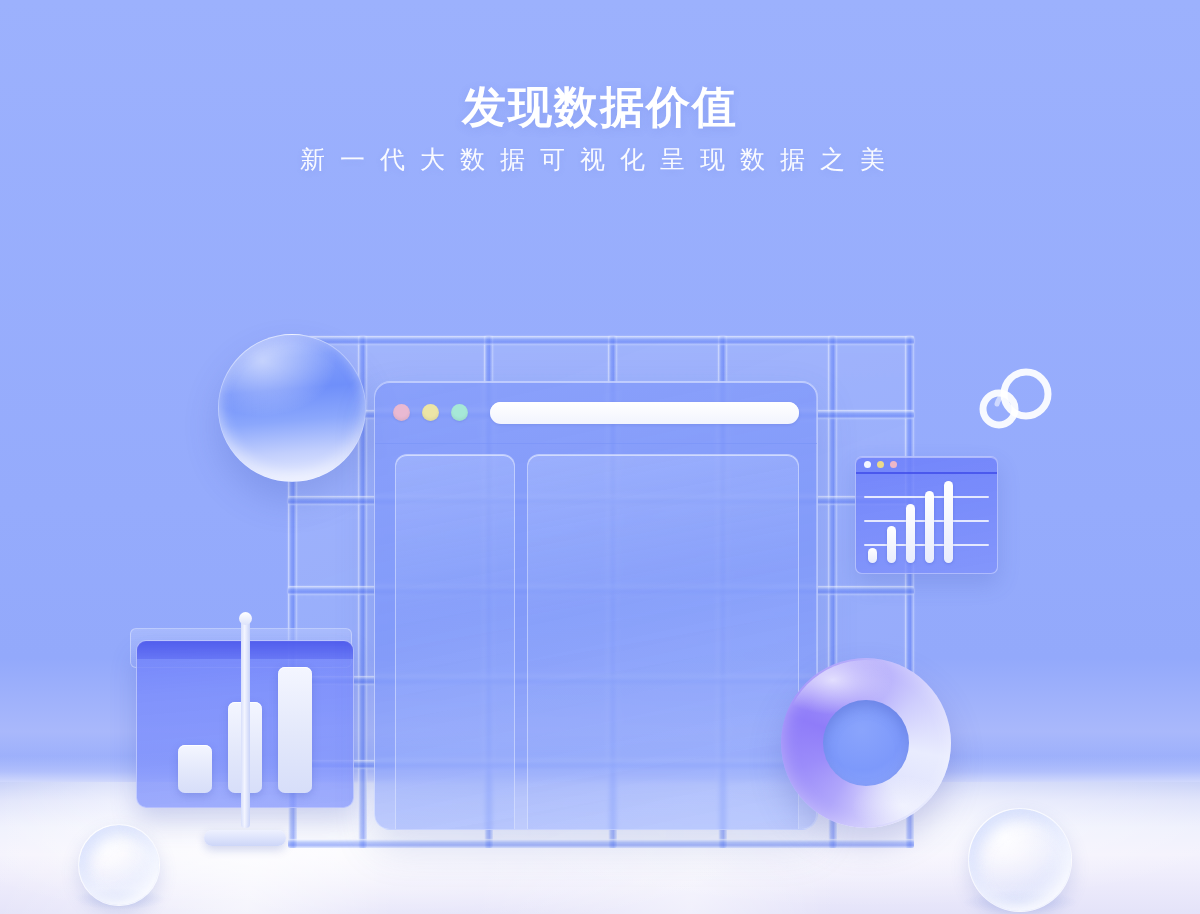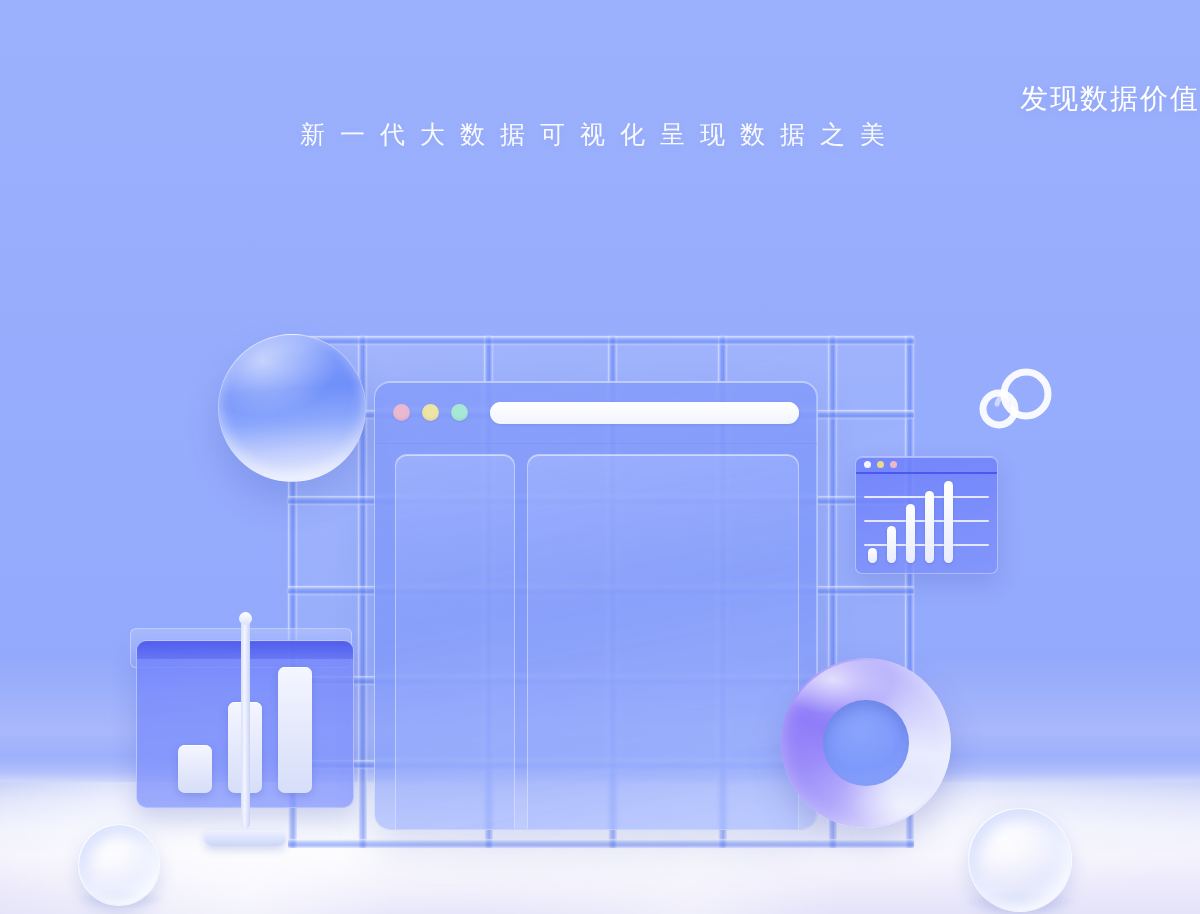--- a/index.html
+++ b/index.html
@@ -50,33 +50,32 @@
     background:linear-gradient(180deg, rgba(146,166,251,0) 0%, rgba(186,198,252,.75) 60%, rgba(212,219,252,.95) 100%);
     pointer-events:none;
   }
 
   
   .headline-wrap {
     position:absolute; left:0; right:0; top:84px;
     text-align:center; z-index:60; user-select:none;
   }
   .eyebrow {
-    font-size:28px; line-height:1.05; color:#ffffff;
-    font-weight:400; letter-spacing:2px;
+    font-size:44px; line-height:1.05; color:#ffffff;
+    font-weight:700; letter-spacing:2px;
     text-shadow:0 2px 10px rgba(80,100,200,.18);
-    text-align:right;
   }
   .title {
     margin-top:14px;
     font-size:96px; line-height:1.02; color:#ffffff;
     font-weight:900; letter-spacing:1px;
     text-shadow:0 4px 22px rgba(70,90,190,.22);
   }
   .tagline {
-    margin-top:8px;
+    margin-top:16px;
     font-size:25px; line-height:1.1; color:#ffffff;
     font-weight:400; letter-spacing:15px; padding-left:0;
     opacity:.95;
     text-shadow:0 2px 8px rgba(80,100,200,.16);
   }
 
   
   .lattice {
     position:absolute; left:288px; top:336px; width:626px; height:512px;
     z-index:10;

